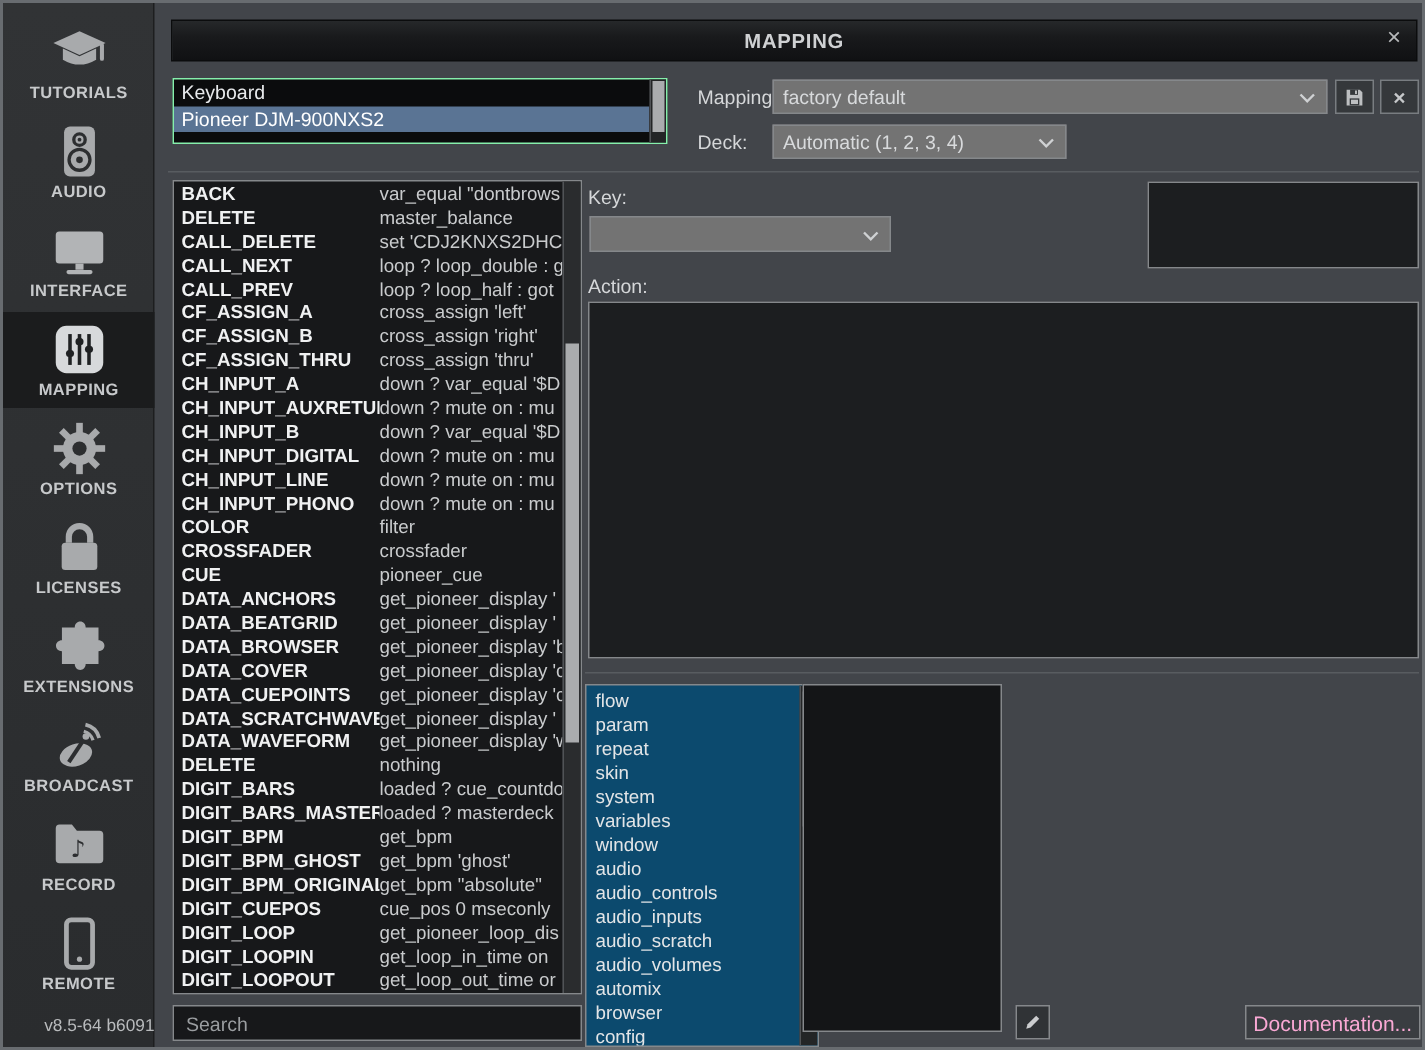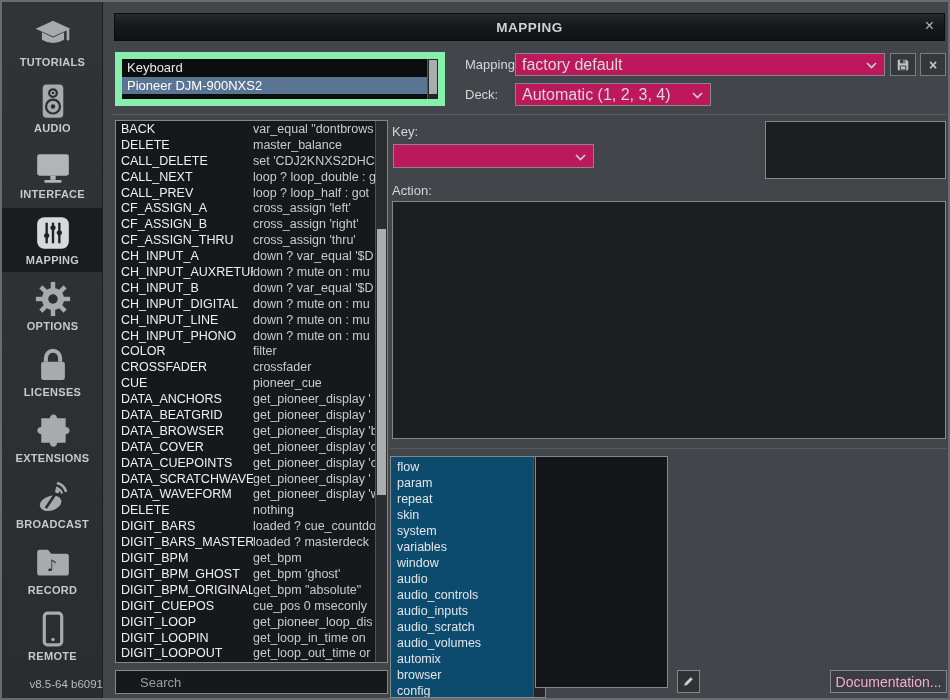--- a/index.html
+++ b/index.html
@@ -20,46 +20,46 @@
              font-size:11.5px; color:#b9bbbd; }
 
   
   .titlebar { position:absolute; left:112px; top:11px; width:831px; height:28px;
               background:linear-gradient(180deg,#26282a 0%,#191a1c 40%,#101113 100%);
               border:1px solid #0b0c0d; display:flex; align-items:center; justify-content:center; }
   .titlebar .t { font-size:13.5px; font-weight:bold; color:#cfd1d3; letter-spacing:.5px; }
   .titlebar .x { position:absolute; right:10px; top:3px; font-size:16px; color:#b7b9bb; cursor:pointer; }
 
   
-  .devlist { position:absolute; left:113px; top:50px; width:330px; height:54px;
-             background:#0b0c0d; border:7px solid #86efac;padding-left:40px; }
+  .devlist { position:absolute; left:113px; top:50px; width:330px; height:44px;
+             background:#0b0c0d; border:1px solid #86efac;padding-left:40px; }
   .dev-rows { position:absolute; left:0; top:0; right:11px; bottom:0; overflow:hidden; }
   .device-row { height:17.5px; line-height:17.5px; padding-left:5px; font-size:13px;
                 color:#e8eaec; white-space:nowrap; cursor:pointer; }
   .device-row.selected { background:#5a7494; color:#ffffff; }
   .dev-sb { position:absolute; right:0; top:0; width:11px; height:100%; background:#232526;
             border-left:1px solid #505356; }
   .dev-sb .thumb { position:absolute; left:1px; right:1px; top:1px; height:34px; background:#aaacae; }
 
   
   .fieldlabel { position:absolute; font-size:13px; color:#d5d7d9; }
-  .dropdown { position:absolute; background:#be185d; border:1px solid #85888b; color:#d8dadc;
-              font-size:16px; line-height:21px; padding-left:6px; cursor:pointer; white-space:nowrap; overflow:hidden; }
+  .dropdown { position:absolute; background:#737373; border:1px solid #85888b; color:#d8dadc;
+              font-size:13px; line-height:21px; padding-left:6px; cursor:pointer; white-space:nowrap; overflow:hidden; }
   .dropdown .chev { position:absolute; right:7px; top:8px; }
   .sq-btn { position:absolute; width:26px; height:23px; background:#35383b; border:1px solid #797d81;
             display:flex; align-items:center; justify-content:center; cursor:pointer; color:#c6c8ca; }
 
   .separator { position:absolute; height:1px; background:#585c60; }
 
   
   .maplist { position:absolute; left:113px; top:118px; width:273px; height:543px;
              background:#17181a; border:1px solid #85888b; }
   .map-rows { position:absolute; left:0; top:1px; right:12px; bottom:0; overflow:hidden; }
   .map-row { height:15.9px; line-height:15.9px; display:flex; cursor:pointer; }
-  .map-row .k { width:137px; flex:0 0 137px; padding-left:5px; font-size:12.5px; font-weight:normal;
+  .map-row .k { width:137px; flex:0 0 137px; padding-left:5px; font-size:12.5px; font-weight:bold;
                 color:#f0f1f2; white-space:nowrap; overflow:hidden; }
   .map-row .a { flex:1; font-size:12.5px; color:#c9cbcd; white-space:nowrap; overflow:hidden; }
   .map-sb { position:absolute; right:0; top:0; width:12px; height:100%; background:#2a2c2e;
             border-left:1px solid #505356; }
   .map-sb .thumb { position:absolute; left:1px; right:1px; top:108px; height:266px; background:#aaacae; }
 
   
   .keypreview { position:absolute; left:763px; top:119px; width:181px; height:58px;
                 background:#1c1e20; border:1px solid #85888b; }
   .actionbox { position:absolute; left:390px; top:199px; width:554px; height:238px;
@@ -74,21 +74,21 @@
              white-space:nowrap; cursor:pointer; }
   .cat-sb { position:absolute; right:0; top:0; width:12px; height:100%; background:#232526;
             border-left:1px solid #505356; }
   .cat-sb .thumb { position:absolute; left:1px; right:1px; top:4px; height:90px; background:#aaacae; }
   .subpanel { position:absolute; left:533px; top:454px; width:133px; height:232px;
               background:#141517; border:1px solid #85888b; }
 
   
   .searchbox { position:absolute; left:113px; top:668px; width:273px; height:24px;
                background:#17181a; border:1px solid #85888b; color:#d8dadc; font-size:13px;
-               padding-left:24px; outline:none; font-family:"Liberation Sans", sans-serif; }
+               padding-left:8px; outline:none; font-family:"Liberation Sans", sans-serif; }
   .searchbox::placeholder { color:#9a9da0; opacity:1; }
   .pencil-btn { position:absolute; left:675px; top:668px; width:23px; height:23px;
                 background:#303336; border:1px solid #85888b; display:flex; align-items:center;
                 justify-content:center; cursor:pointer; }
   .doc-btn { position:absolute; left:828px; top:668px; width:117px; height:23px;
              background:#3a3d41; border:1px solid #85888b; color:#f9a8d4; font-size:14px;
              font-family:"Liberation Sans", sans-serif; cursor:pointer; }
 </style>
 </head>
 <body>

